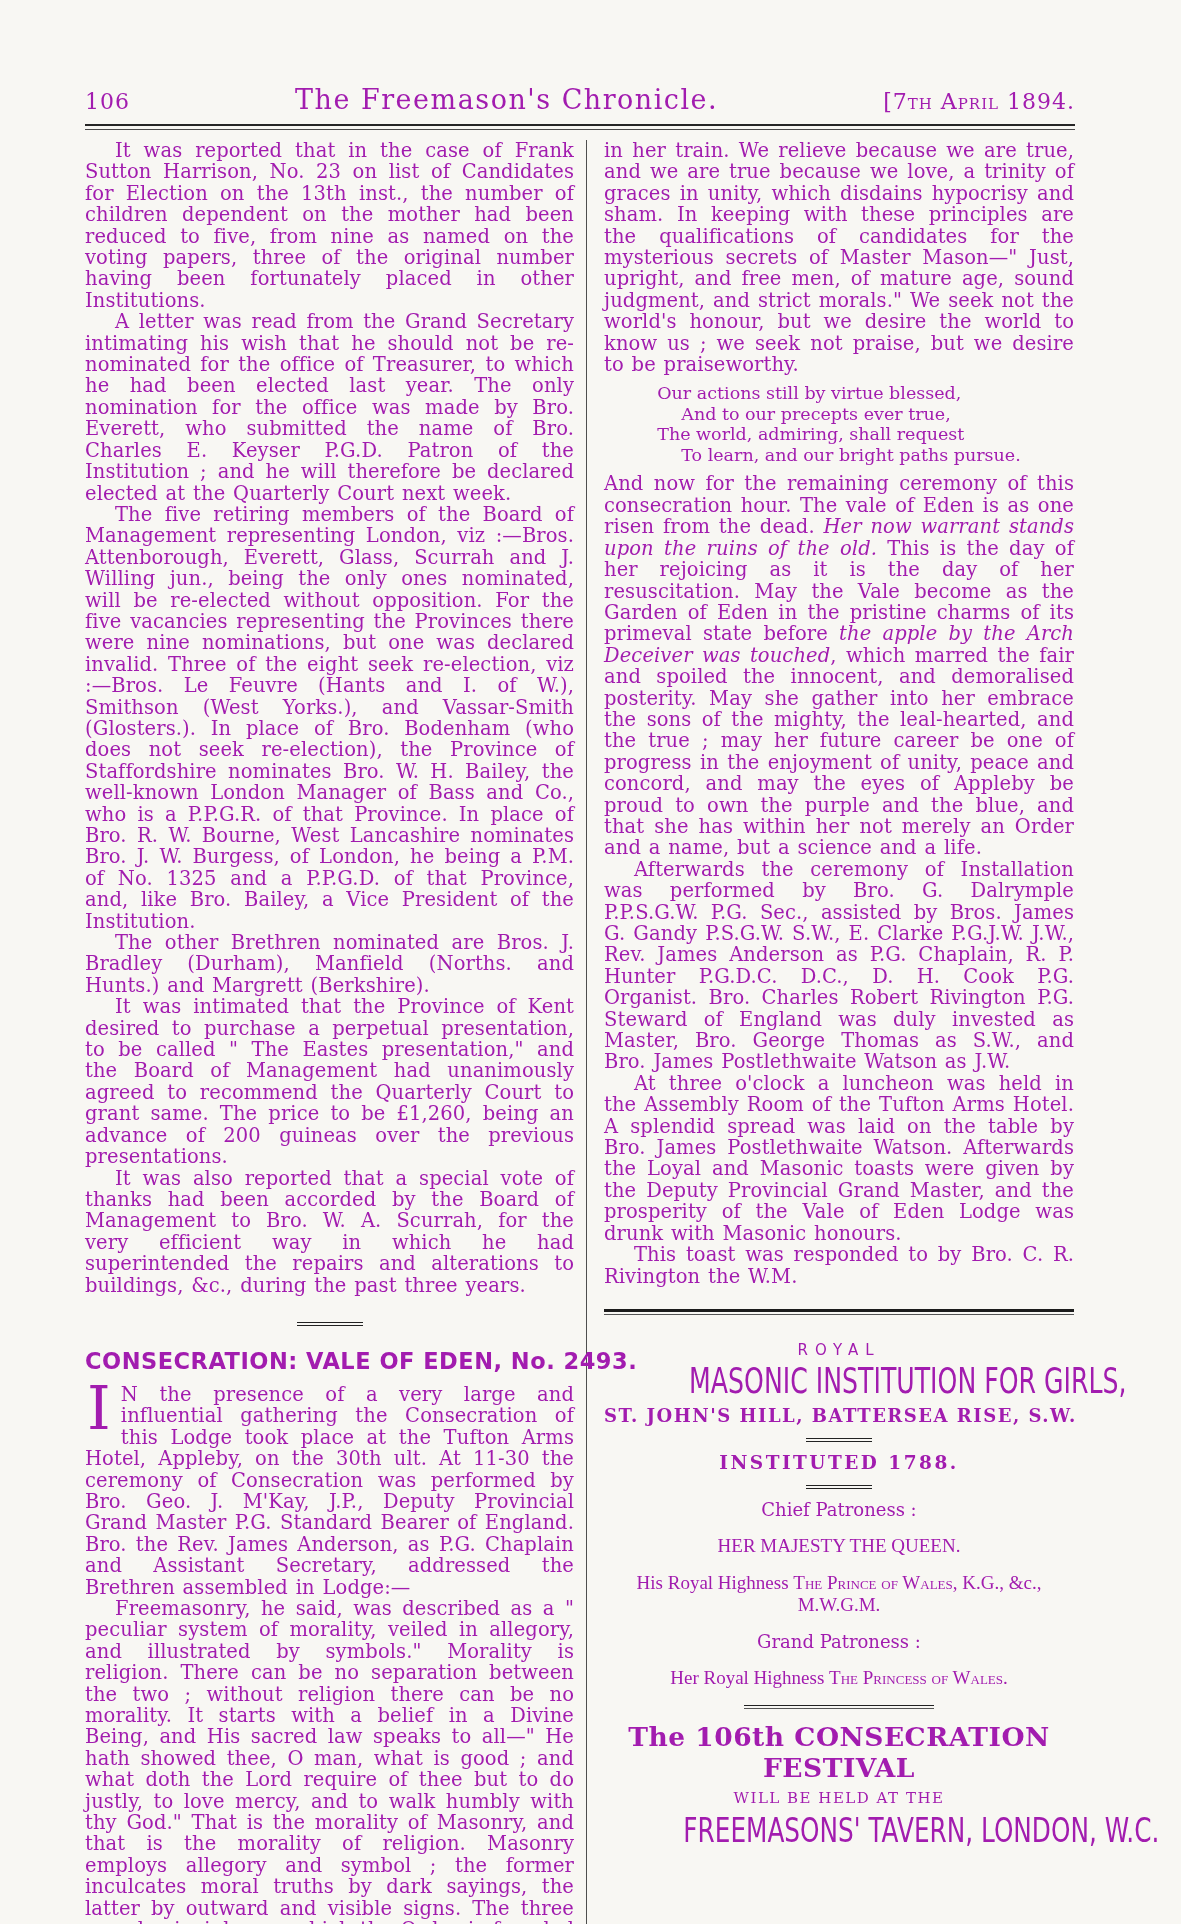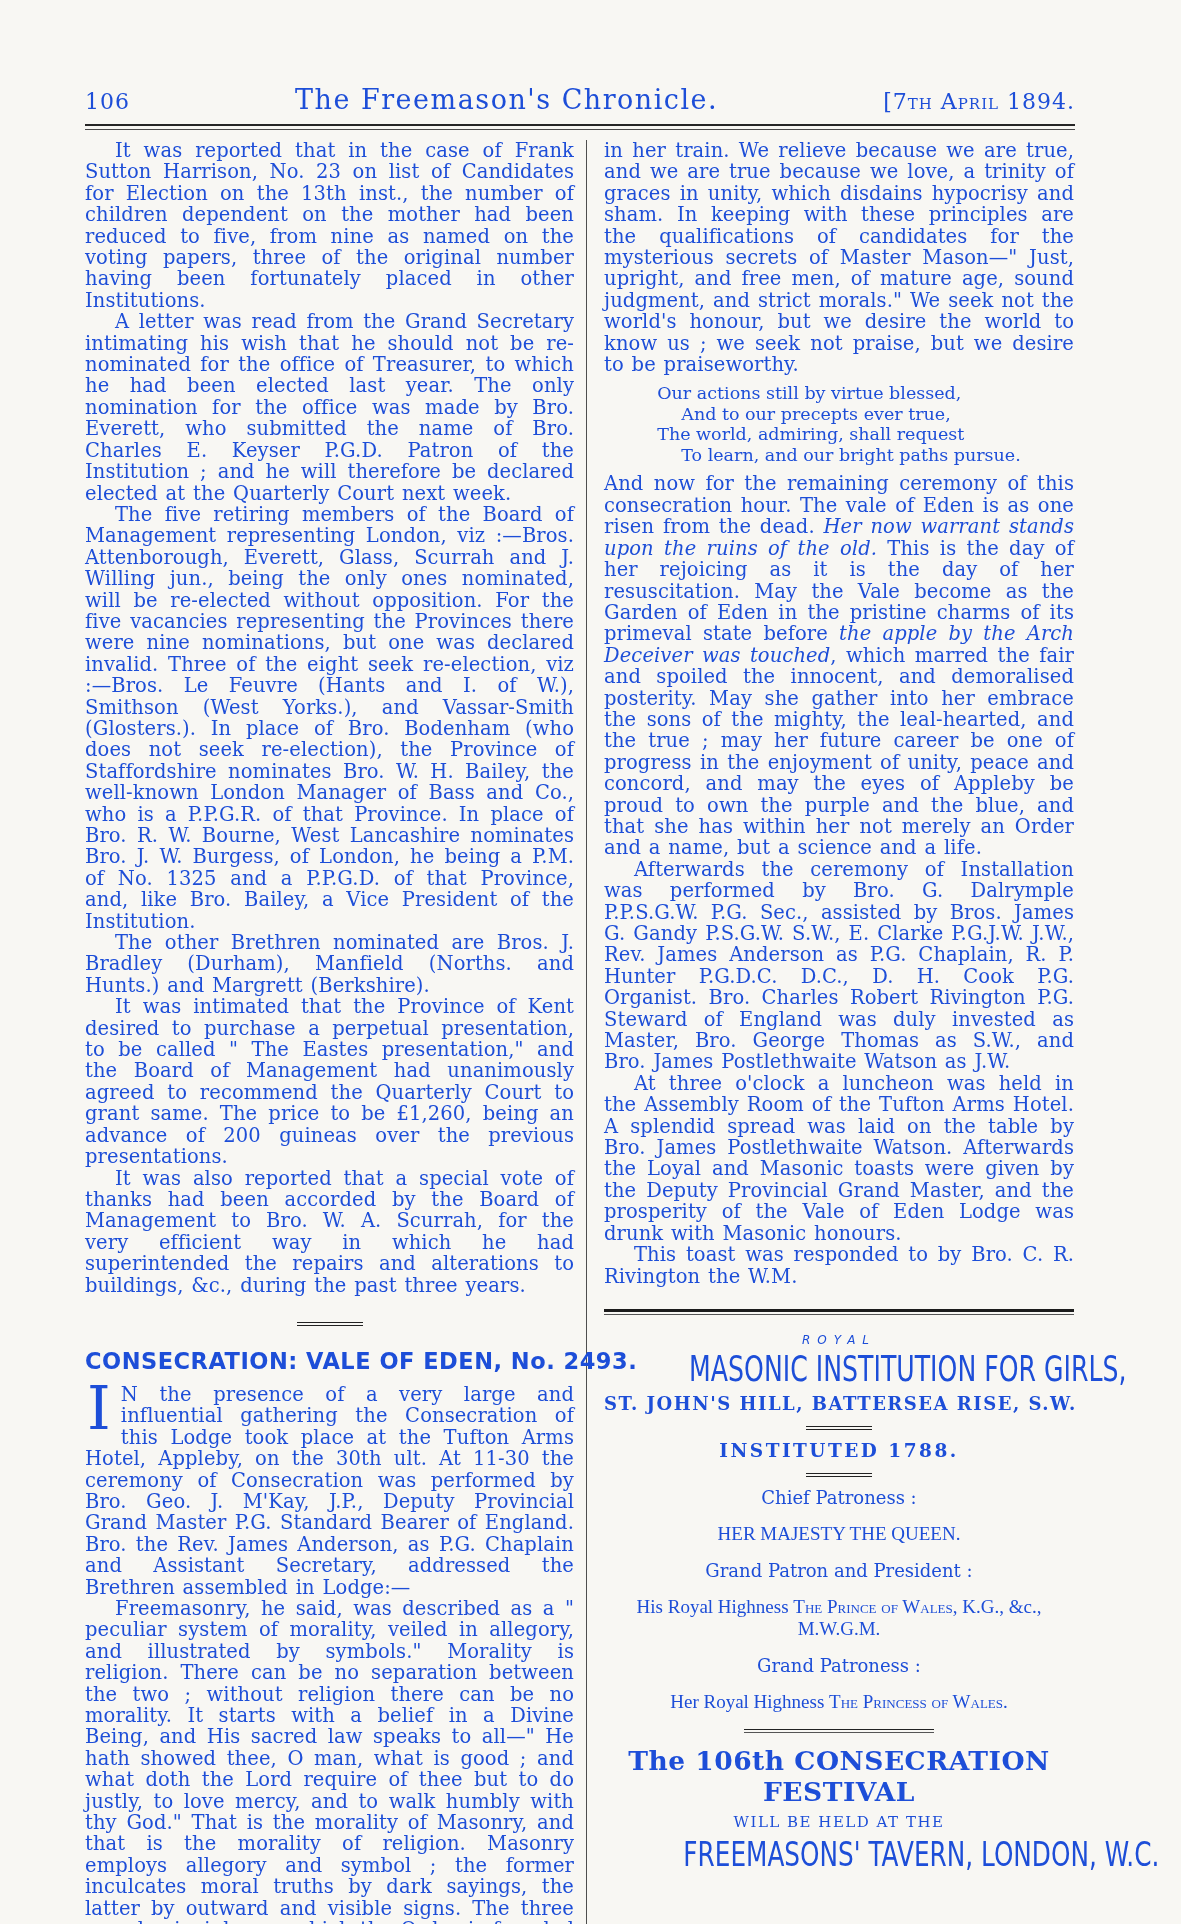--- a/index.html
+++ b/index.html
@@ -1,21 +1,21 @@
 <!DOCTYPE html>
 <html><head>
 <meta charset="utf-8">
 <style>
   html,body{margin:0;padding:0;background:#e8e8e6;}
   .page{
     position:relative;
     width:1181px;height:1924px;
     margin:0 auto;
     background:#f8f7f3;
-    color:#1d4ed8;
+    color:#a21caf;
     font-family:"DejaVu Serif", serif;
     overflow:hidden;
   }
   
   .masthead{
     position:absolute;top:84px;left:85px;width:990px;
     display:flex;align-items:baseline;
   }
   .page-number{font-size:22px;letter-spacing:1px;}
   .journal-title{flex:1;text-align:center;font-size:27px;letter-spacing:1.5px;}
@@ -64,22 +64,22 @@
     float:left;font-size:60px;line-height:44px;
     padding:2px 10px 0 2px;font-weight:normal;
   }
   
   .ad-separator{
     margin:22px 0 16px;height:2px;
     border-top:3px solid #1c1c1c;border-bottom:1px solid #555;
   }
   .center{text-align:center;}
   .ad-royal{
-    font-family:"DejaVu Sans", sans-serif;font-size:12px;
-    letter-spacing:7px;margin:18px 0 2px;font-style:italic;
+    font-family:"DejaVu Sans", sans-serif;font-size:15px;
+    letter-spacing:7px;margin:26px 0 2px;
   }
   .condense{display:inline-block;white-space:nowrap;transform-origin:center;}
   .ad-title{font-family:"DejaVu Sans", sans-serif;font-size:35px;margin:2px 0 0;}
   .ad-title .condense{transform:scaleX(.72);}
   .ad-address{font-weight:bold;font-size:18px;letter-spacing:1.5px;margin:4px 0 0;white-space:nowrap;}
   .rule-short{width:66px;height:2px;margin:12px auto 10px;border-top:1px solid #222;border-bottom:1px solid #222;}
   .ad-instituted{font-weight:bold;font-size:18.5px;letter-spacing:2.5px;margin:0;}
   .ad-label{font-size:18px;margin:10px 0 2px;}
   .ad-name{font-size:19px;margin:15px;font-family:Liberation Serif, serif;}
   .rule-med{width:190px;height:2px;margin:16px auto 12px;border-top:1px solid #222;border-bottom:1px solid #555;}
@@ -141,21 +141,20 @@
         <div class="center ad-royal">ROYAL</div>
         <div class="center ad-title"><span class="condense">MASONIC INSTITUTION FOR GIRLS,</span></div>
         <div class="center ad-address">ST. JOHN'S HILL, BATTERSEA RISE, S.W.</div>
 
         <div class="rule-short"></div>
         <div class="center ad-instituted">INSTITUTED 1788.</div>
         <div class="rule-short"></div>
 
         <div class="center ad-label">Chief Patroness :</div>
         <div class="center ad-name">HER MAJESTY THE QUEEN.</div>
-        <div class="center ad-label">Grand Patron and President :</div>
         <div class="center ad-name"><span>His Royal Highness </span><span class="sc">The Prince of Wales</span><span>, K.G., &amp;c., M.W.G.M.</span></div>
         <div class="center ad-label">Grand Patroness :</div>
         <div class="center ad-name"><span>Her Royal Highness </span><span class="sc">The Princess of Wales</span><span>.</span></div>
 
         <div class="rule-med"></div>
 
         <div class="center ad-festival">The 106th CONSECRATION FESTIVAL</div>
         <div class="center ad-heldat">WILL BE HELD AT THE</div>
         <div class="center ad-venue"><span class="condense">FREEMASONS' TAVERN, LONDON, W.C.</span></div>
 

